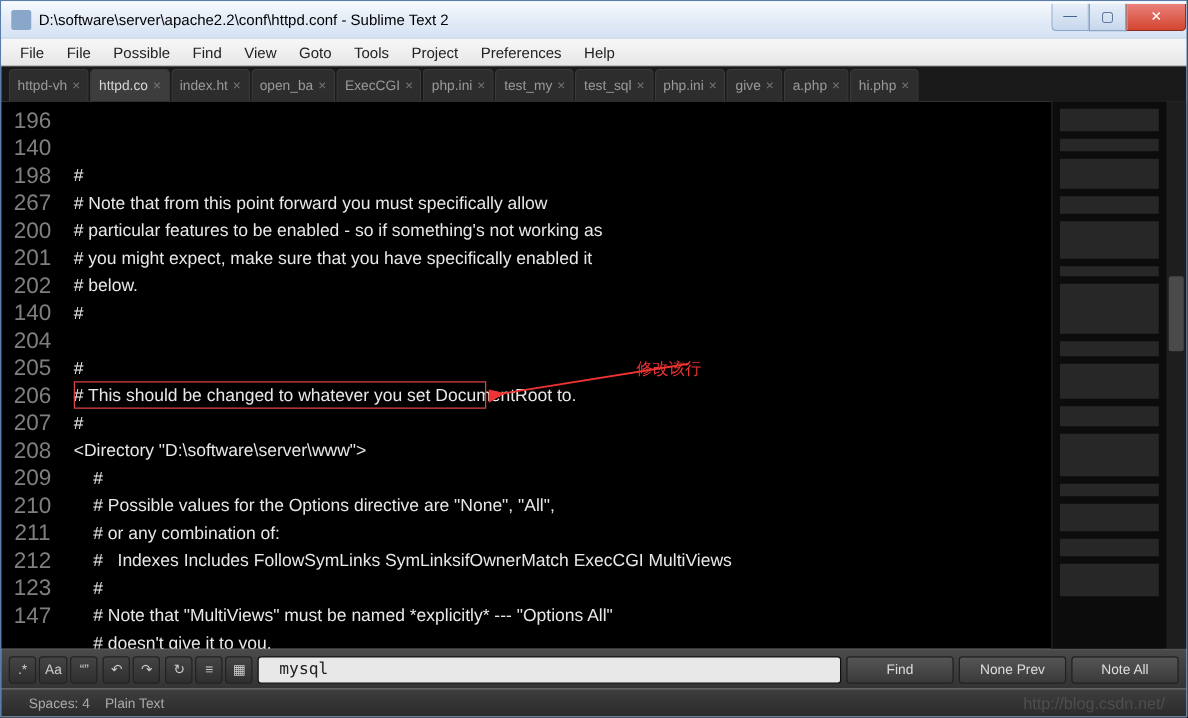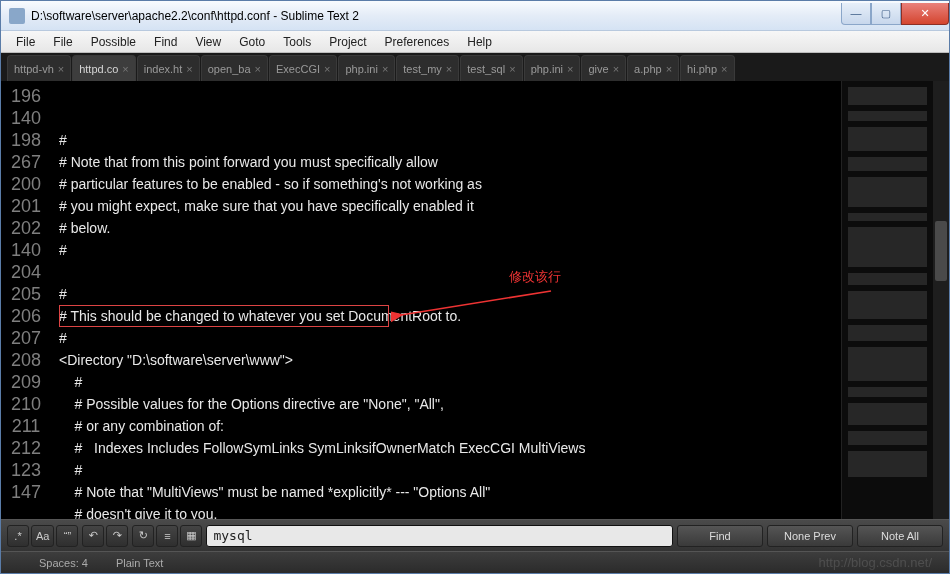--- a/index.html
+++ b/index.html
@@ -25,25 +25,25 @@
 .highlight-box{position:absolute;border:1px solid #d44;pointer-events:none}
 .arrow{position:absolute;pointer-events:none}
 .anno{position:absolute;color:#e33;font-size:13px;font-family:SimSun,sans-serif}
 .minimap{width:92px;background:#0c0c0c;border-left:1px solid #222;position:relative;overflow:hidden}
 .mb{position:absolute;left:6px;right:6px;background:#3a3a3a;opacity:.6}
 .vscroll{width:16px;background:#1e1e1e;position:relative}
 .vthumb{position:absolute;left:2px;right:2px;background:#4a4a4a;border-radius:2px}
 .findbar{height:32px;background:linear-gradient(#4a4a4a,#333);border-top:1px solid #555;display:flex;align-items:center;padding:0 6px;gap:4px}
 .fb-btn{height:22px;min-width:22px;background:linear-gradient(#444,#2f2f2f);border:1px solid #222;border-radius:3px;color:#ccc;font-size:11px;display:flex;align-items:center;justify-content:center;padding:0 4px;cursor:pointer}
 .fb-group{display:flex;gap:2px}
-.fb-input{flex:1;height:22px;background:#e8e8e8;border:1px solid #111;border-radius:3px;padding:0 6px;font-family:Consolas,monospace;font-size:13px;color:#222}
+.fb-input{flex:1;height:22px;background:#e8e8e8;border:1px solid #111;border-radius:3px;padding:0 16px;font-family:Consolas,monospace;font-size:13px;color:#222}
 .fb-action{width:86px;height:22px;background:linear-gradient(#555,#3a3a3a);border:1px solid #222;border-radius:3px;color:#ddd;font-size:11px;display:flex;align-items:center;justify-content:center;cursor:pointer}
 .statusbar{height:22px;background:linear-gradient(#3d3d3d,#2b2b2b);border-top:1px solid #555;display:flex;align-items:center;padding:0 10px;font-size:11px;color:#bbb}
 .sb-left{flex:1}
-.sb-item{margin-left:28px;color:#aaa}
+.sb-item{margin-left:12px;color:#aaa}
 .watermark{position:absolute;right:18px;bottom:4px;color:rgba(200,200,200,.18);font-size:13px;font-family:Arial}
 </style>
 </head>
 <body>
 
 <div class="window">
   <div class="titlebar">
     <div class="title-icon"></div>
     <div class="title-text">D:\software\server\apache2.2\conf\httpd.conf - Sublime Text 2</div>
     <div class="win-controls">
@@ -142,21 +142,21 @@
     <div class="code" id="code">
       <div class="line">#</div><div class="line"># Note that from this point forward you must specifically allow</div><div class="line"># particular features to be enabled - so if something's not working as</div><div class="line"># you might expect, make sure that you have specifically enabled it</div><div class="line"># below.</div><div class="line">#</div><div class="line"></div><div class="line">#</div><div class="line"># This should be changed to whatever you set DocumentRoot to.</div><div class="line">#</div><div class="line">&lt;Directory "D:\software\server\www"&gt;</div><div class="line">    #</div><div class="line">    # Possible values for the Options directive are "None", "All",</div><div class="line">    # or any combination of:</div><div class="line">    #   Indexes Includes FollowSymLinks SymLinksifOwnerMatch ExecCGI MultiViews</div><div class="line">    #</div><div class="line">    # Note that "MultiViews" must be named *explicitly* --- "Options All"</div><div class="line">    # doesn't give it to you.</div><div class="highlight-box" style="left:0px;top:224px;width:330px;height:22px"></div>
       <svg class="arrow" style="left:332px;top:204px" width="170" height="40">
         <defs>
             <marker id="ah" markerWidth="10" markerHeight="8" refX="2" refY="4" orient="auto">
               <path d="M10,0 L0,4 L10,8 Z" fill="#e33"></path>
             </marker>
           </defs>
         <line x1="160" y1="6" x2="10" y2="30" stroke="#e33" stroke-width="1.5" marker-end="url(#ah)"></line>
       </svg>
-      <div class="anno" style="left:450px;top:185px">修改该行</div>
+      <div class="anno" style="left:450px;top:203px">修改该行</div>
     </div>
     <div class="minimap">
       <div class="mb" style="top:6px;height:18px"></div>
         <div class="mb" style="top:30px;height:10px"></div>
       <div class="mb" style="top:46px;height:24px"></div>
         <div class="mb" style="top:76px;height:14px"></div>
       <div class="mb" style="top:96px;height:30px"></div>
         <div class="mb" style="top:132px;height:8px"></div>
       <div class="mb" style="top:146px;height:40px"></div>
         <div class="mb" style="top:192px;height:12px"></div>

